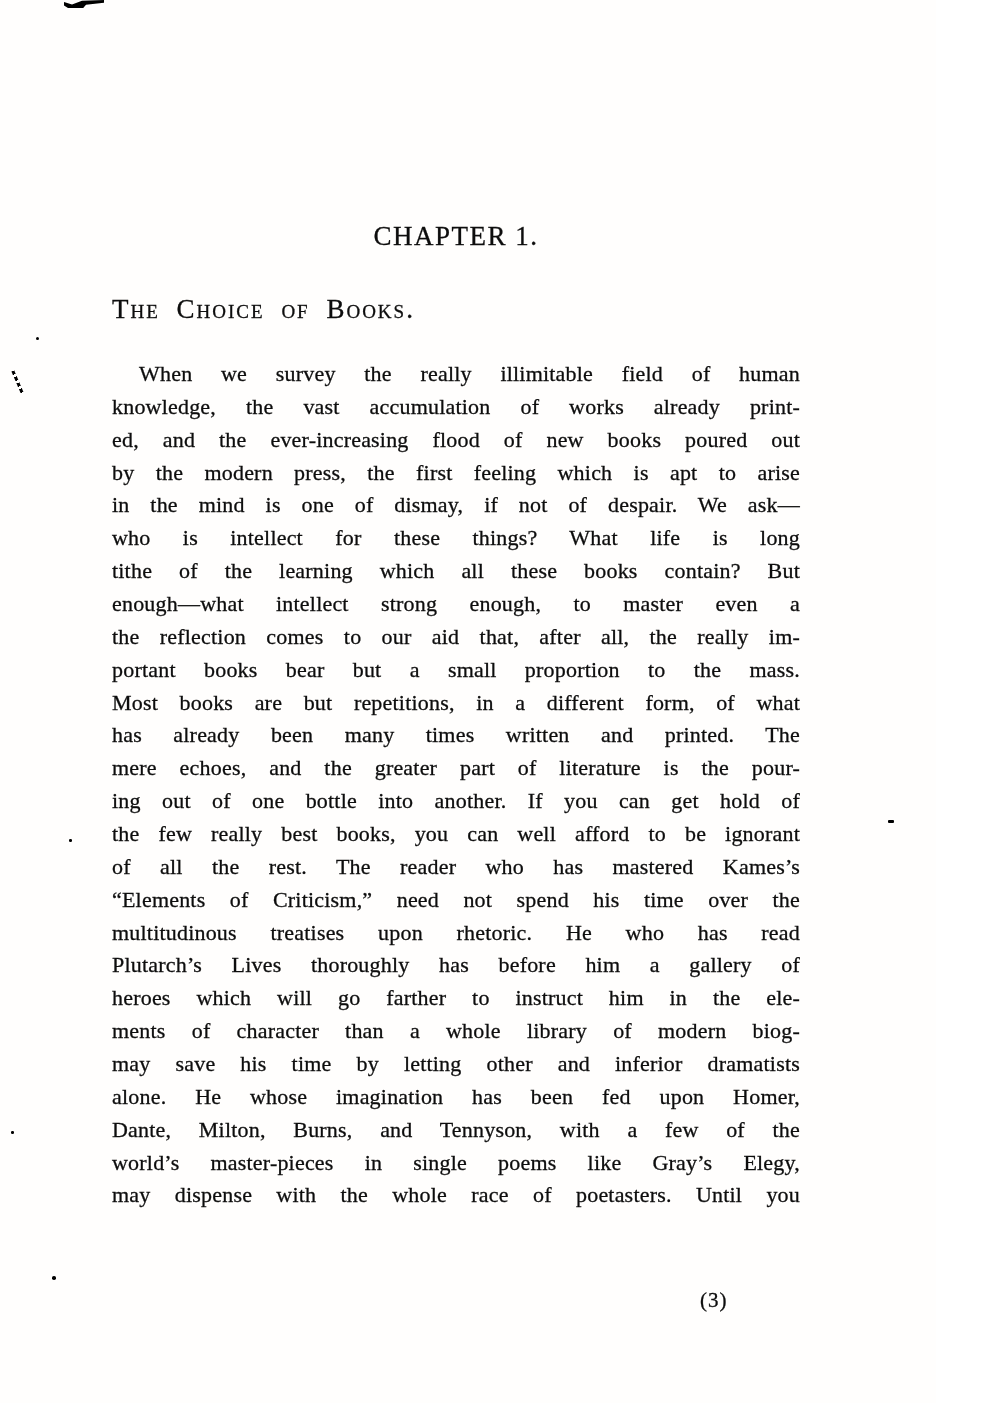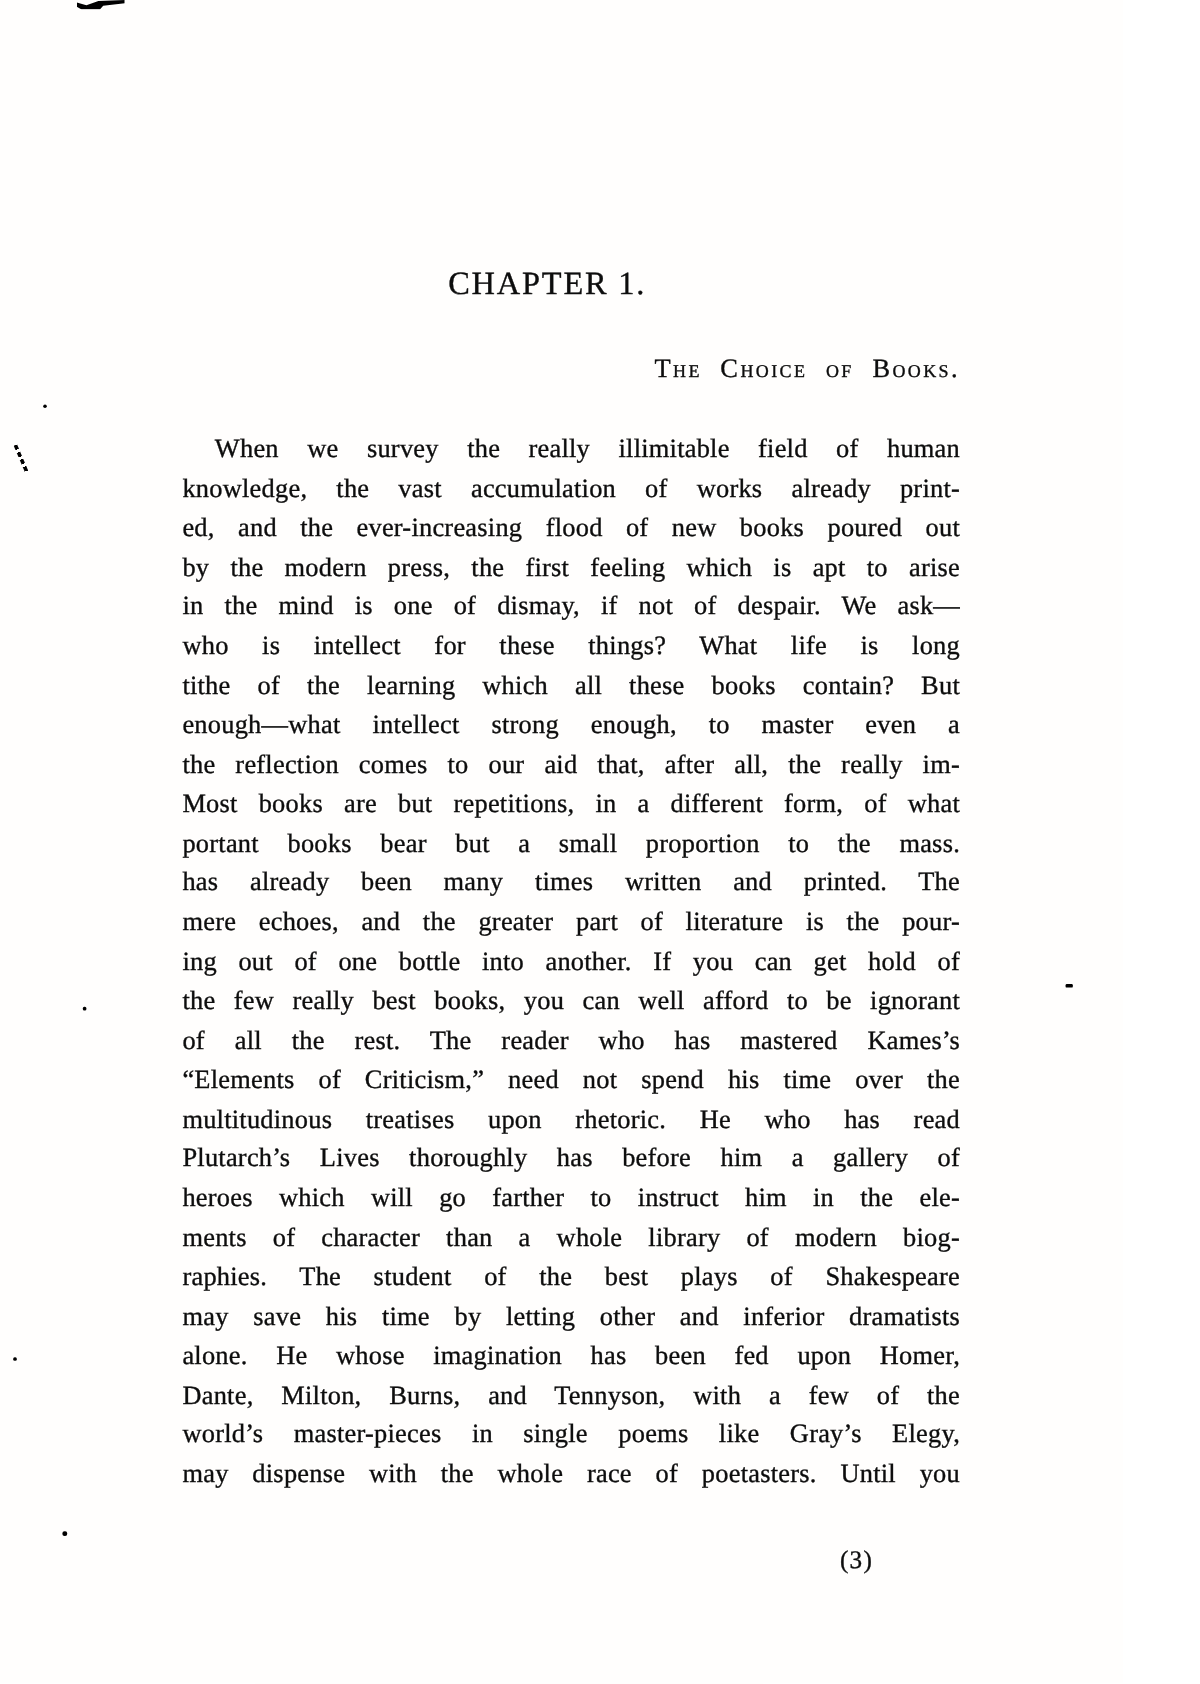--- a/index.html
+++ b/index.html
@@ -27,42 +27,41 @@
     font-size: 27px;
     font-weight: normal;
     letter-spacing: 1.5px;
   }
   .section-title {
     position: absolute;
     left: 112px;
     top: 294px;
     width: 688px;
     margin: 0;
-    text-align: right;
-    font-size: 22px;
+    text-align: left;
+    font-size: 27px;
     font-weight: normal;
     font-variant: small-caps;
     letter-spacing: 2px;
     word-spacing: 8px;
   }
   .body-text {
     position: absolute;
     left: 112px;
     top: 358px;
     width: 688px;
     font-size: 22px;
     letter-spacing: 0.2px;
   }
   .body-text .line {
     text-align: justify;
     text-align-last: justify;
     line-height: 32.86px;
     height: 32.86px;
     white-space: nowrap;
-    margin-left: 40px;
   }
   .body-text .line:first-child {
     text-indent: 27px;
   }
   .page-number {
     position: absolute;
     left: 700px;
     top: 1288px;
     font-size: 21px;
     letter-spacing: 1px;
@@ -97,33 +96,32 @@
   <div class="body-text">
       <div class="line">When we survey the really illimitable field of human</div>
       <div class="line">knowledge, the vast accumulation of works already print-</div>
       <div class="line">ed, and the ever-increasing flood of new books poured out</div>
       <div class="line">by the modern press, the first feeling which is apt to arise</div>
       <div class="line">in the mind is one of dismay, if not of despair.  We ask—</div>
       <div class="line">who is intellect for these things?  What life is long</div>
       <div class="line">tithe of the learning which all these books contain?  But</div>
       <div class="line">enough—what intellect strong enough, to master even a</div>
       <div class="line">the reflection comes to our aid that, after all, the really im-</div>
+      <div class="line">portant books bear but a small proportion to the mass.</div>
       <div class="line">Most books are but repetitions, in a different form, of what</div>
-      <div class="line">portant books bear but a small proportion to the mass.</div>
       <div class="line">has already been many times written and printed.  The</div>
       <div class="line">mere echoes, and the greater part of literature is the pour-</div>
       <div class="line">ing out of one bottle into another.  If you can get hold of</div>
       <div class="line">the few really best books, you can well afford to be ignorant</div>
       <div class="line">of all the rest.  The reader who has mastered Kames’s</div>
       <div class="line">“Elements of Criticism,” need not spend his time over the</div>
       <div class="line">multitudinous treatises upon rhetoric.  He who has read</div>
       <div class="line">Plutarch’s Lives thoroughly has before him a gallery of</div>
       <div class="line">heroes which will go farther to instruct him in the ele-</div>
       <div class="line">ments of character than a whole library of modern biog-</div>
-      <div class="line">raphies.  The student of the best plays of Shakespeare</div>
       <div class="line">may save his time by letting other and inferior dramatists</div>
       <div class="line">alone.  He whose imagination has been fed upon Homer,</div>
       <div class="line">Dante, Milton, Burns, and Tennyson, with a few of the</div>
       <div class="line">world’s master-pieces in single poems like Gray’s Elegy,</div>
       <div class="line">may dispense with the whole race of poetasters.  Until you</div>
     </div>
 
   <div class="page-number">(3)</div>
 
   <div class="artifact blob-top-left"></div>

